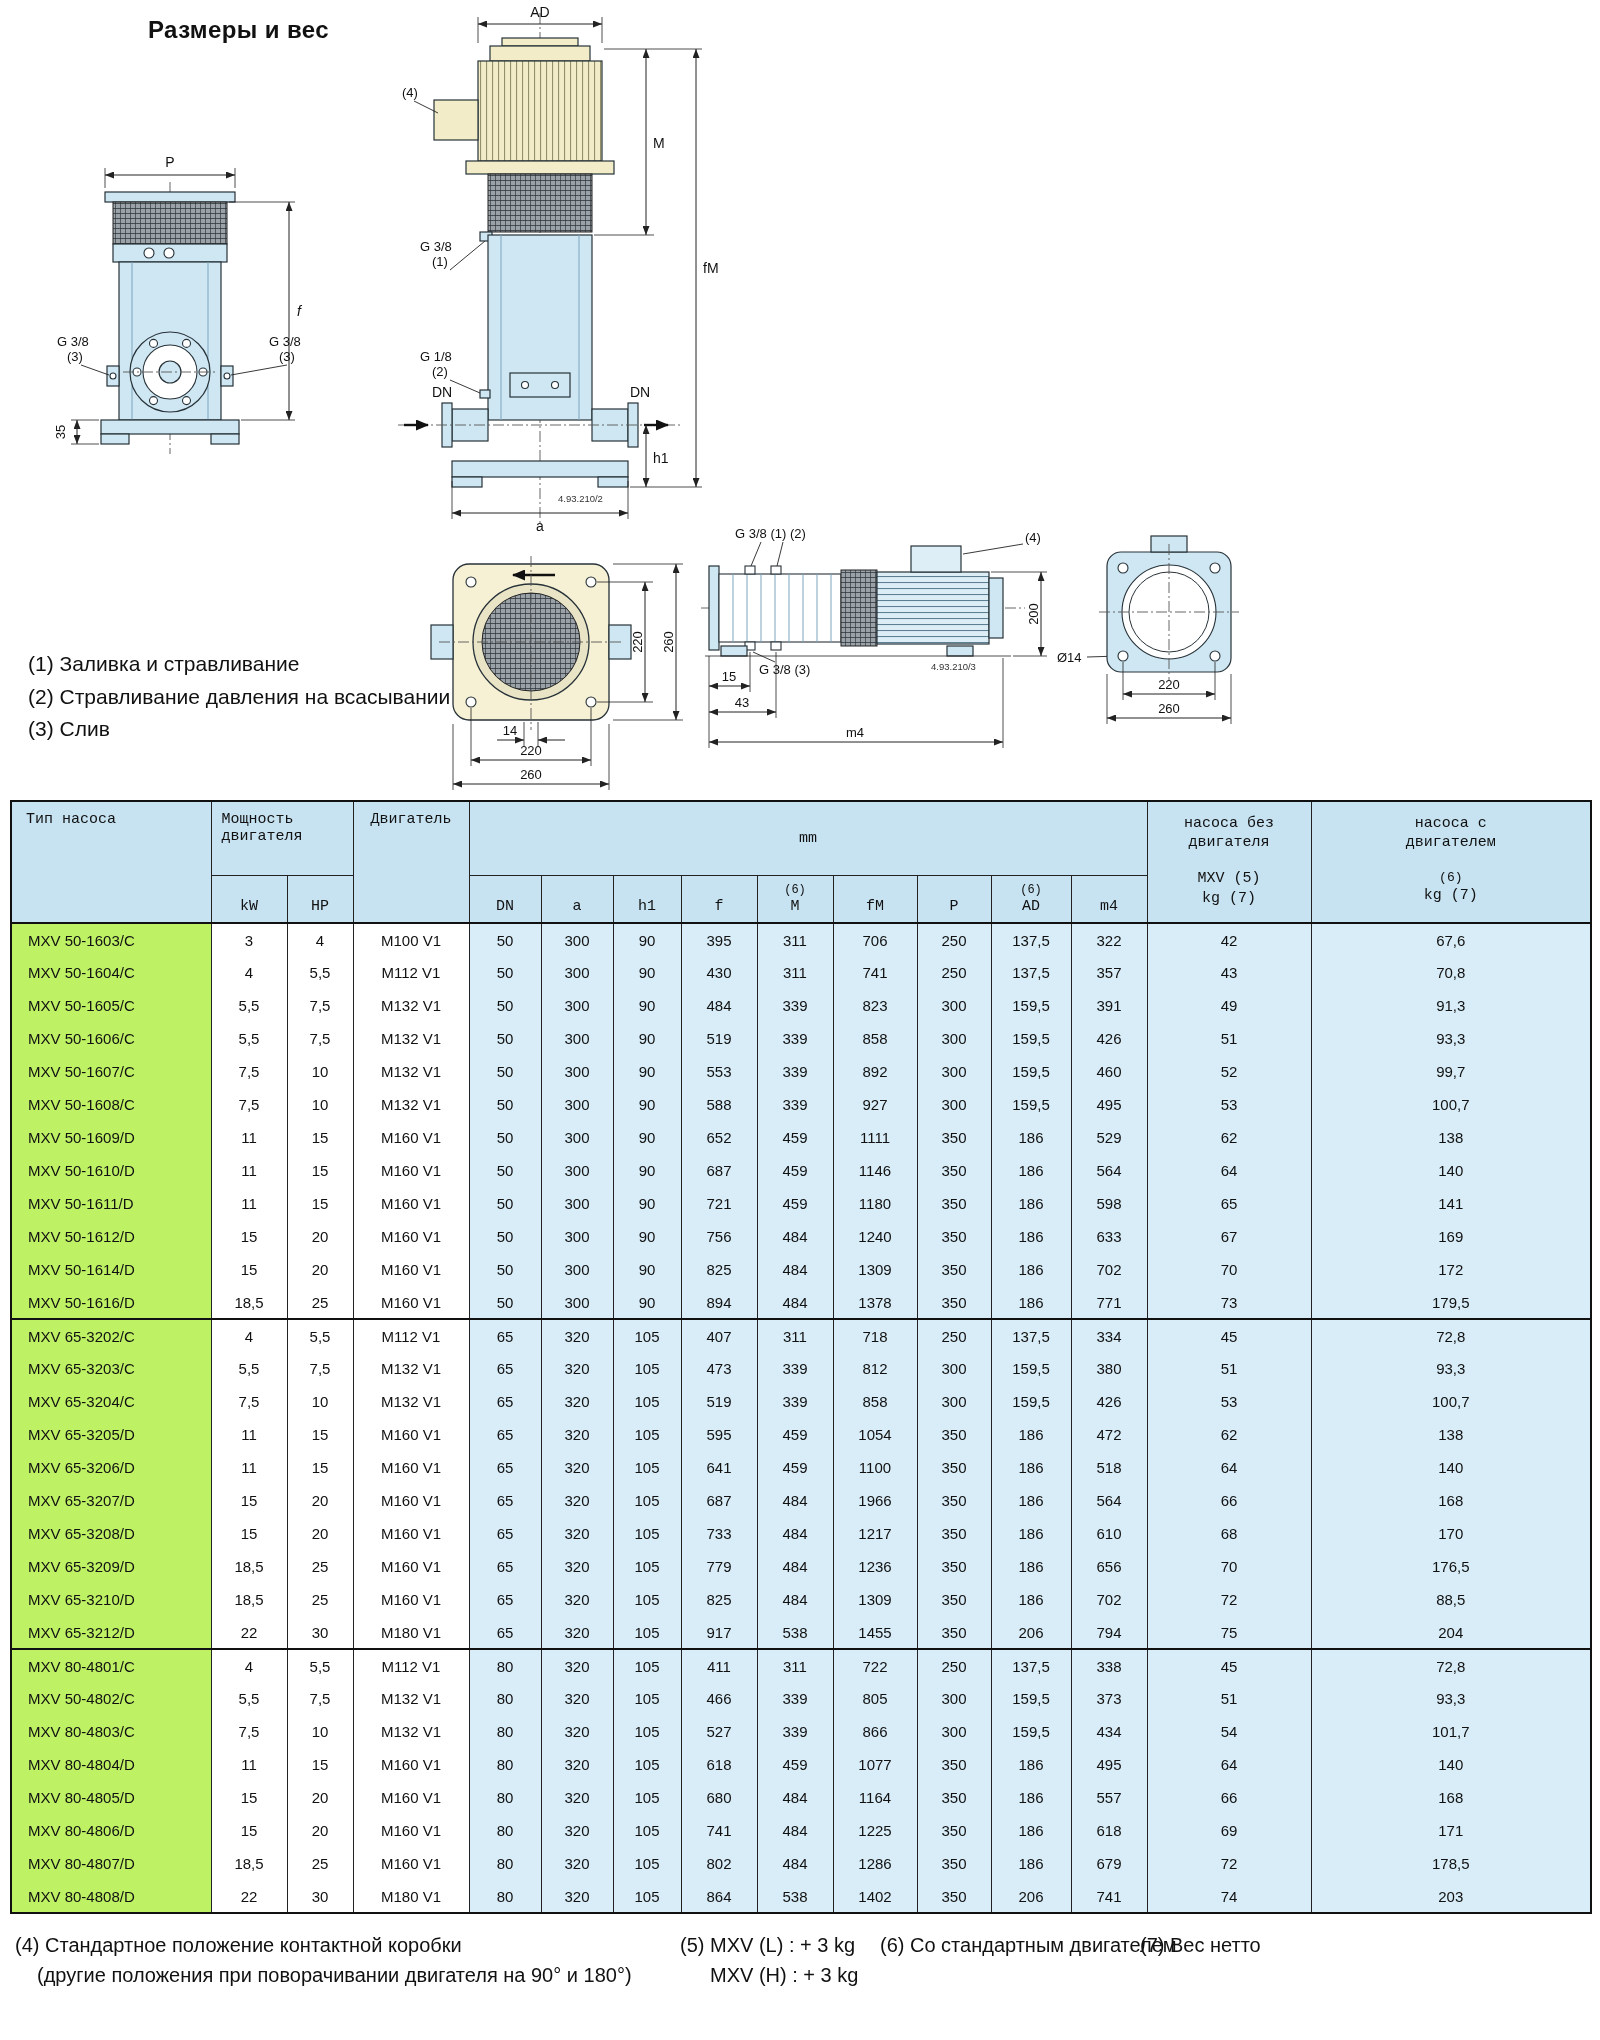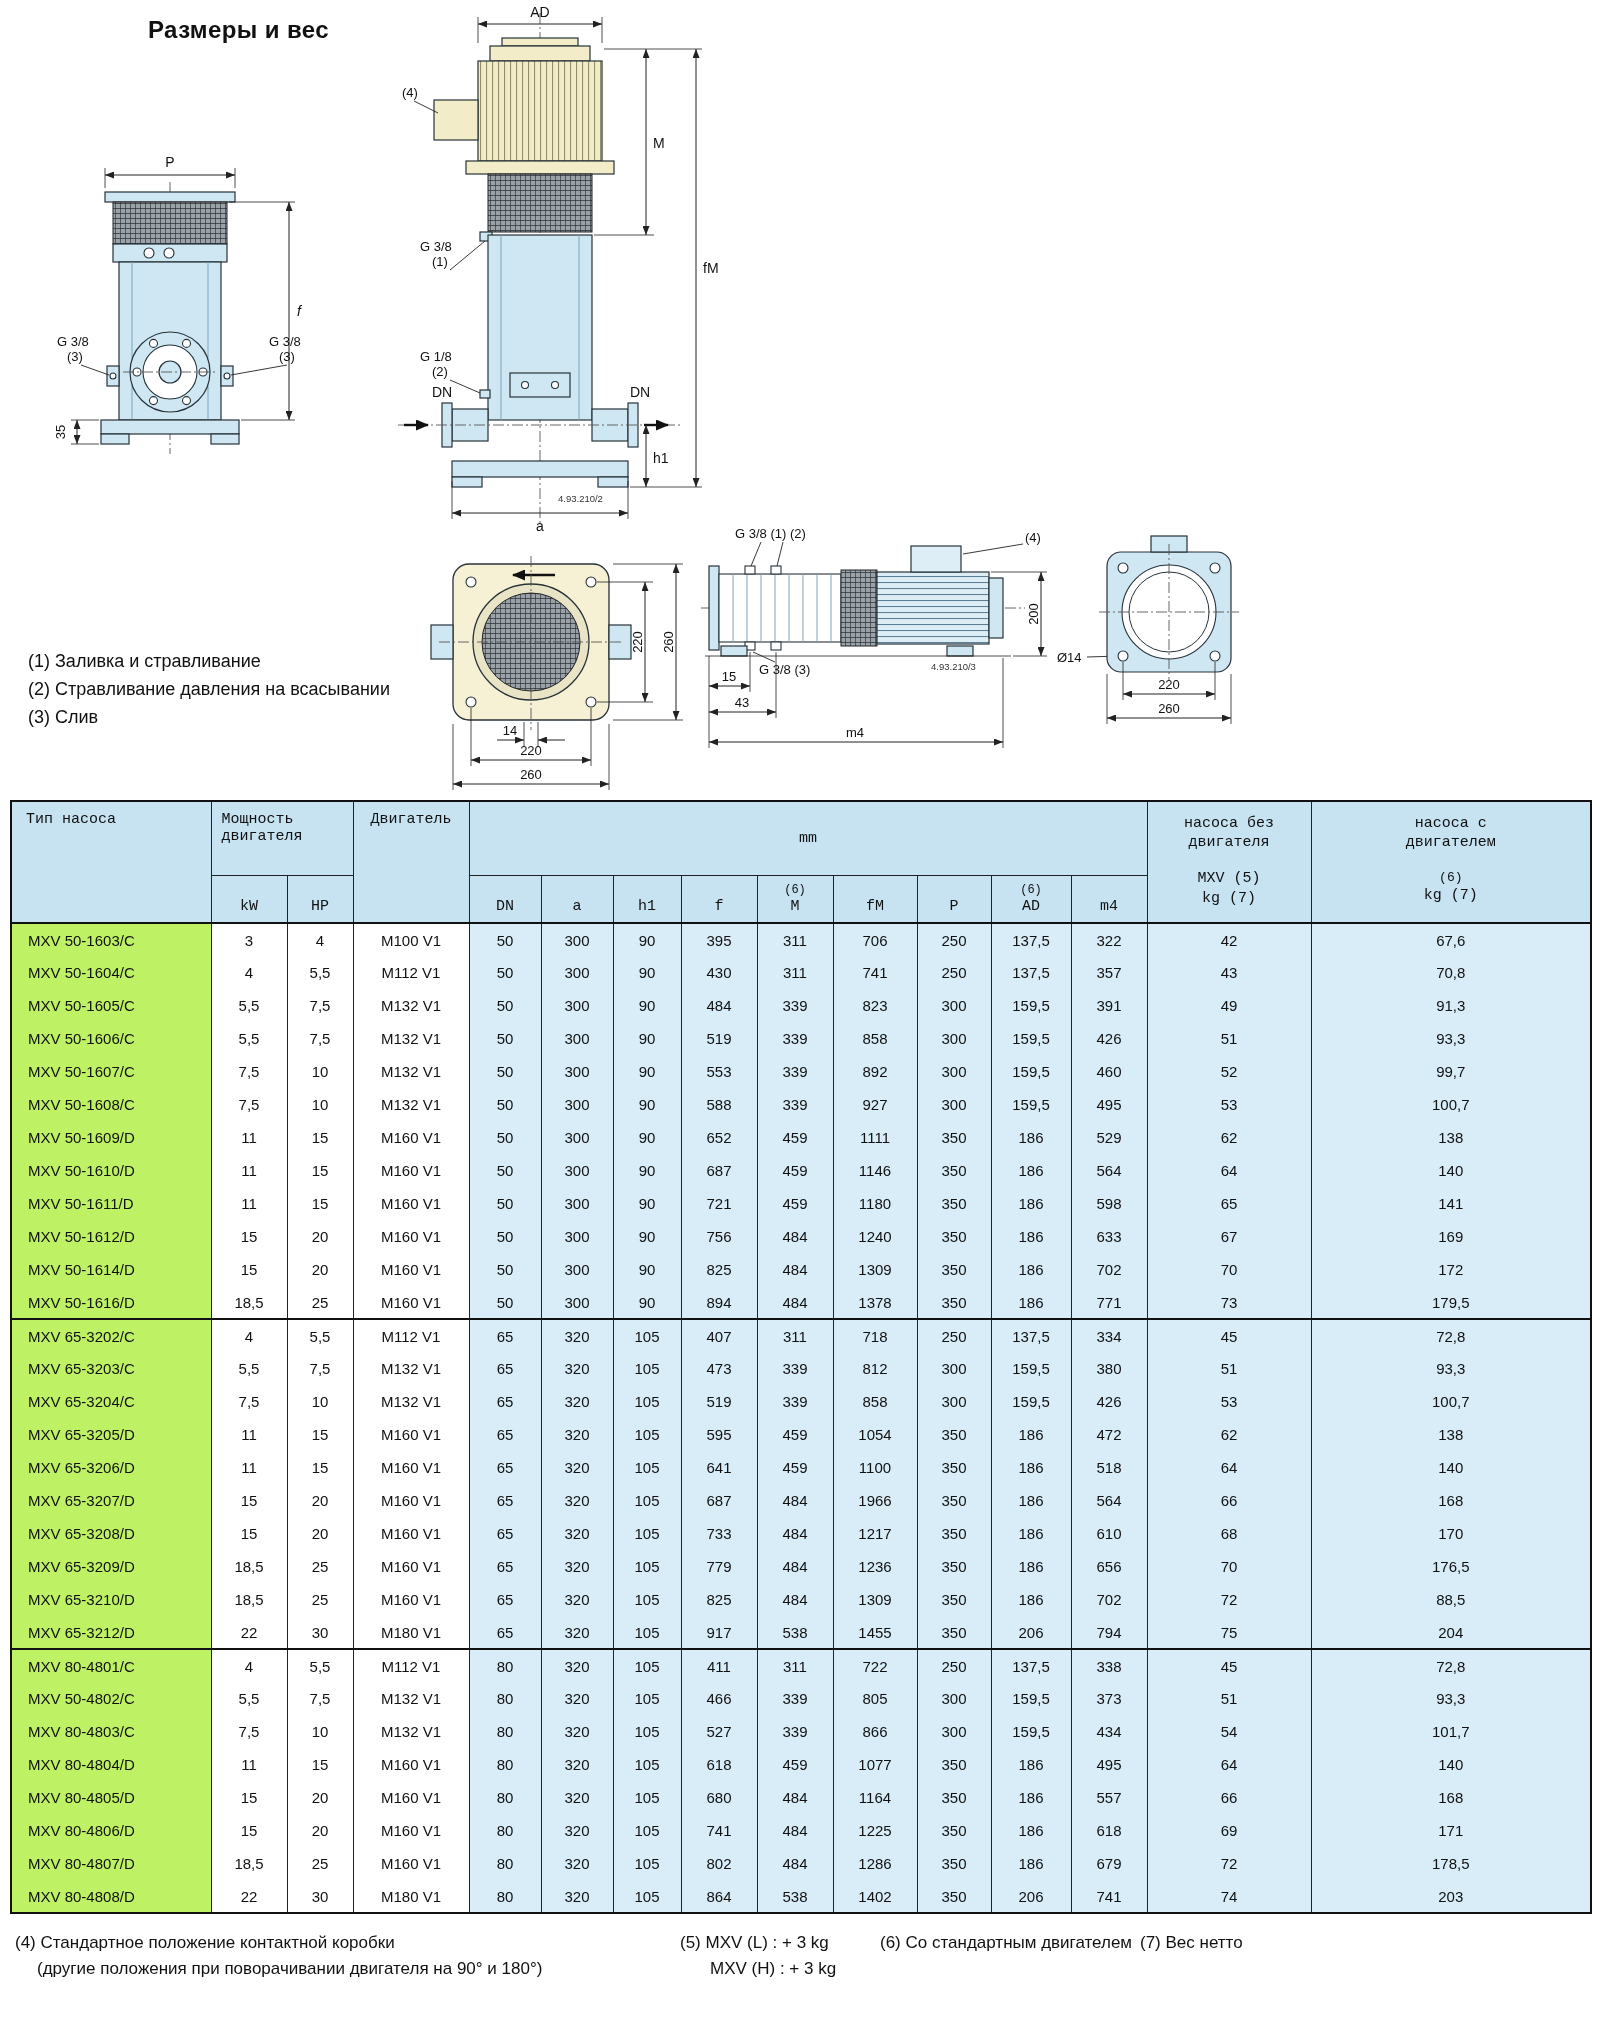--- a/index.html
+++ b/index.html
@@ -1,20 +1,20 @@
 <!DOCTYPE html>
 <html><head>
 <meta charset="utf-8">
 <style>
   * { margin:0; padding:0; box-sizing:border-box; }
   html,body { width:1600px; height:2040px; background:#fff; color:#111;
     font-family:"Liberation Sans", sans-serif; overflow:hidden; }
   .drawings { position:relative; width:1600px; height:800px;padding-left:28px; }
   .page-title { position:absolute; left:148px; top:16px; font-size:24px; font-weight:bold; letter-spacing:.4px; }
-  .legend { position:absolute; left:28px; top:648px; font-size:18px; line-height:1.55; }
+  .legend { position:absolute; left:28px; top:648px; font-size:21px; line-height:1.55; }
   .panel { position:absolute; }
   svg text { font-family:"Liberation Sans", sans-serif; fill:#111; }
   .lbl { font-size:13px; }
   .lbl14 { font-size:14px; }
   .it { font-style:italic; }
   .lbl-ref { font-size:9.5px; fill:#333; }
   .dim { stroke:#222; stroke-width:1; fill:none; }
   .ext { stroke:#222; stroke-width:.8; fill:none; }
   .cl { stroke:#555; stroke-width:.9; fill:none; stroke-dasharray:11 3 2 3; }
   .leader { stroke:#222; stroke-width:.9; }
@@ -40,21 +40,21 @@
   .h-weight .wb { margin-top:16px; line-height:1.35; }
   .h-weight .small6 { font-size:13px; }
   .h-unit { text-align:center; vertical-align:bottom; padding-bottom:7px; }
   .h-unit .sup { font-size:12px; line-height:1.15; }
   .specs tbody td { height:33px; text-align:center; background:#d8edf8;
     border-top:none; border-bottom:none; }
   .specs tbody td.c0 { text-align:left; padding-left:16px; background:#bef264; }
   .specs tbody td.c1, .specs tbody td.c2, .specs tbody td.c3 { background:#fff; }
   .specs tbody tr.group-start td { border-top:2px solid #111; }
 
-  .footnotes { position:relative; width:1272px; height:95px; margin-top:16px; font-size:17px; line-height:1.5; }
+  .footnotes { position:relative; width:1272px; height:95px; margin-top:16px; font-size:20px; line-height:1.5; }
   .fn { position:absolute; top:0; }
   .fn4 { left:15px; } .fn4 .l2 { padding-left:22px; }
   .fn5 { left:680px; } .fn5 .l2 { padding-left:30px; }
   .fn6 { left:880px; }
   .fn7 { left:1140px; }
 </style>
 </head>
 <body>
 
 <div class="drawings">

